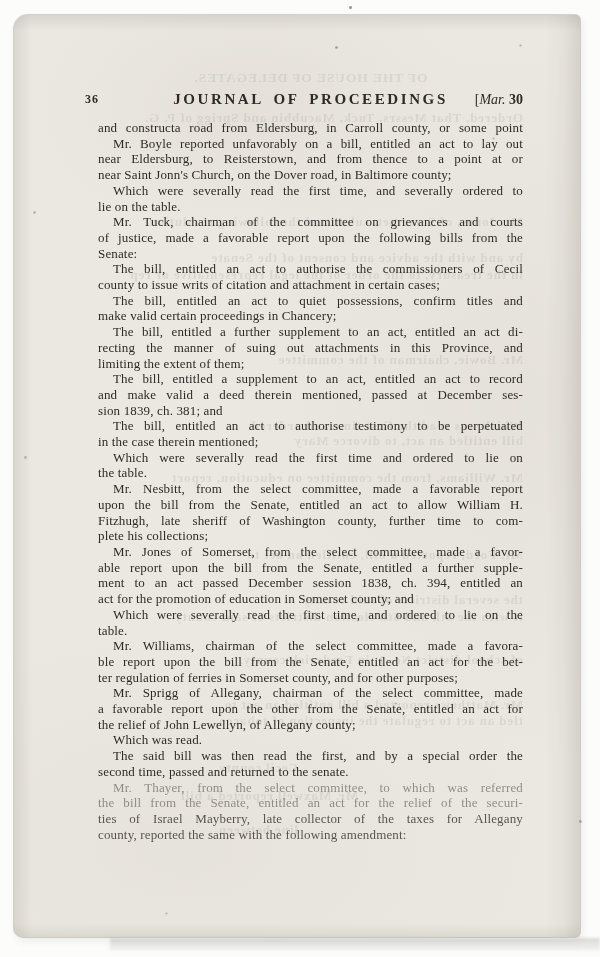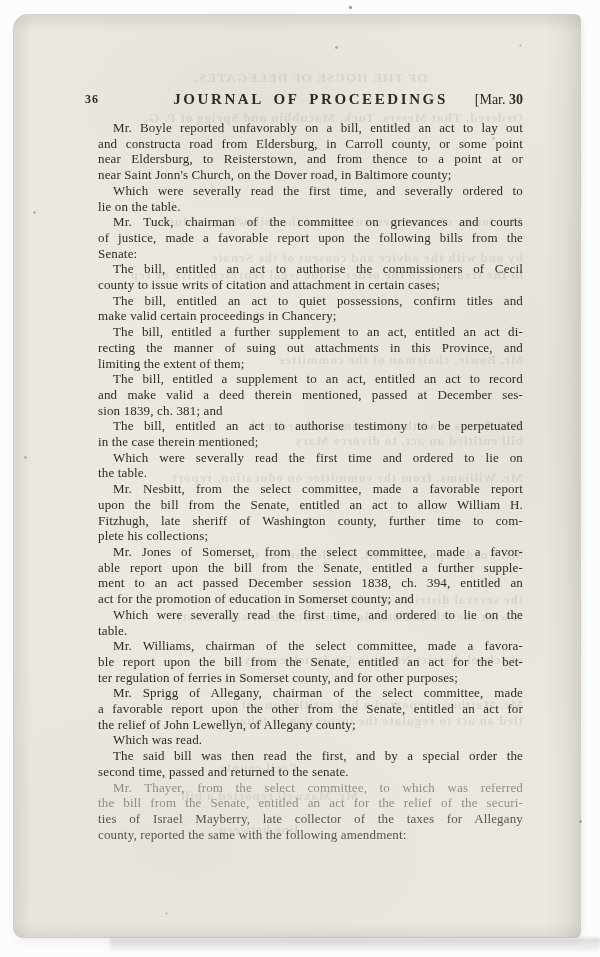--- a/index.html
+++ b/index.html
@@ -30,21 +30,21 @@
     color:var(--ink);
   }
   .pgnum{
     position:absolute;left:-13px;top:1px;font-size:12px;font-weight:bold;letter-spacing:1px;
   }
   .title{
     display:block;width:100%;text-align:center;font-size:15px;font-weight:bold;
     letter-spacing:2.6px;word-spacing:4px;
   }
   .date{position:absolute;right:0;top:1px;font-size:14px;}
-  .date .it{}
+  .date .it{font-style:italic;}
   .date .b{font-weight:bold;text-align:right;}
   .body-text{
     position:absolute;left:84px;top:105px;width:425px;
     font-size:13px;line-height:15.7px;color:var(--ink);
     letter-spacing:0.15px;
   }
   .para{margin:0;}
   .tline{text-align:justify;text-align-last:justify;white-space:normal;}
   .tline.first{text-indent:15px;}
   .tline.last{text-align-last:left;}
@@ -103,22 +103,22 @@
     </div>
 
   <div class="header">
     <span class="pgnum">36</span>
     <span class="title">JOURNAL OF PROCEEDINGS</span>
     <span class="date"><span>[</span><span class="it">Mar.</span> <span class="b">30</span></span>
   </div>
 
   <div class="body-text" id="body-text">
       <div class="para">
+        <div class="tline">and constructa road from Eldersburg, in Carroll county, or some point</div>
         <div class="tline first">Mr. Boyle reported unfavorably on a bill, entitled an act to lay out</div>
-        <div class="tline">and constructa road from Eldersburg, in Carroll county, or some point</div>
         <div class="tline">near Eldersburg, to Reisterstown, and from thence to a point at or</div>
         <div class="tline last">near Saint Jonn's Church, on the Dover road, in Baltimore county;</div>
       </div>
       <div class="para">
         <div class="tline first">Which were severally read the first time, and severally ordered to</div>
         <div class="tline last">lie on the table.</div>
       </div>
       <div class="para">
         <div class="tline first">Mr. Tuck, chairman of the committee on grievances and courts</div>
         <div class="tline">of justice, made a favorable report upon the following bills from the</div>

